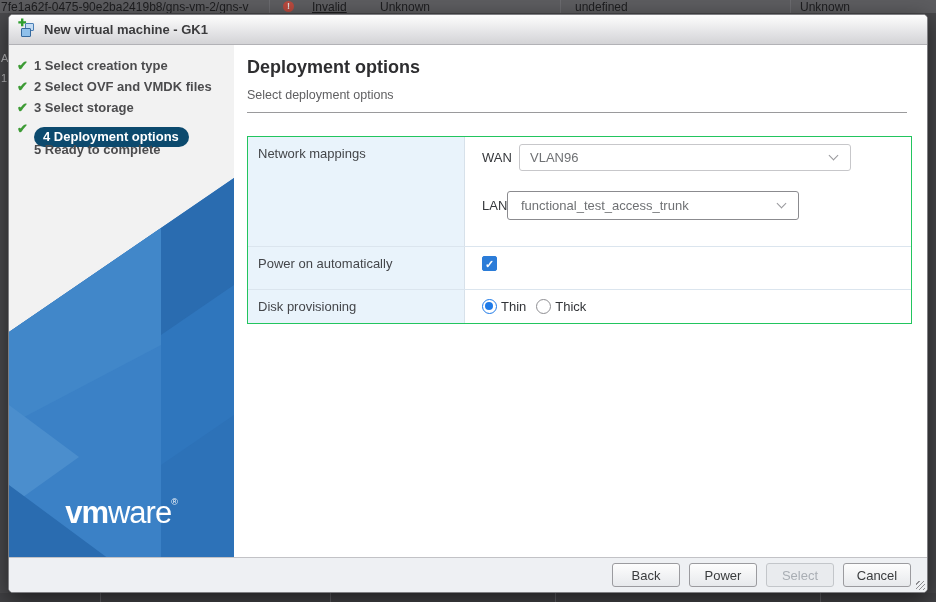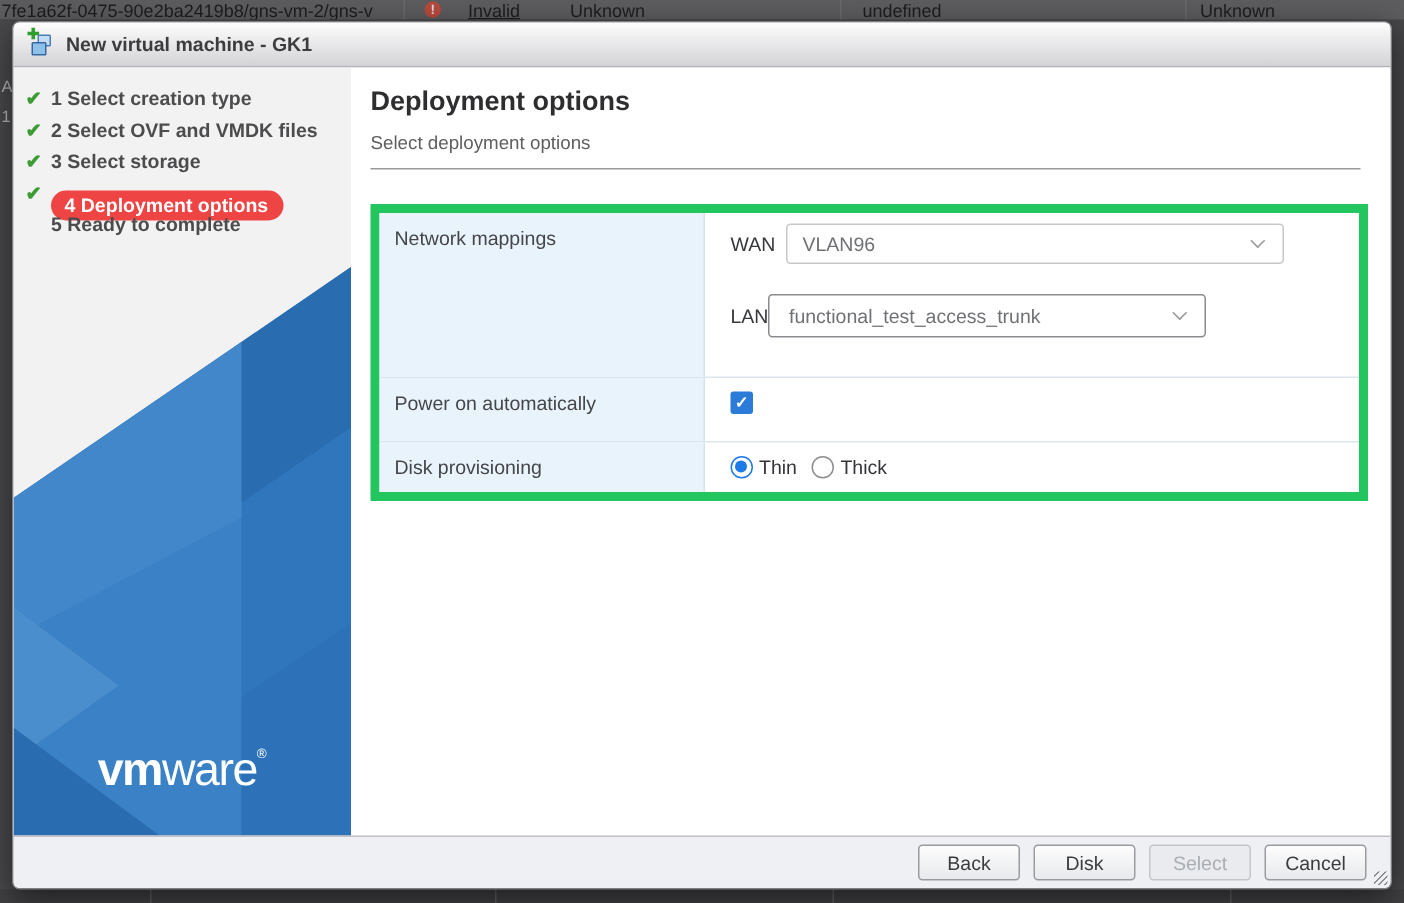--- a/index.html
+++ b/index.html
@@ -30,33 +30,33 @@
   .vm-ico .sq2 { position:absolute; left:2px; top:6px; width:10px; height:9px; background:#8fc0ea; border:1px solid #35699e; border-radius:1px; }
   .vm-ico .plus { position:absolute; left:-1px; top:-5px; color:#2f9e2f; font-size:10px; font-weight:bold; }
 
   
   .sidebar { position:absolute; left:0; top:30px; width:225px; height:514px; background:#f2f2f2; overflow:hidden; }
   .facets { position:absolute; left:0; top:0; width:225px; height:514px; }
   .steps { position:relative; padding:10px 0 0 8px; }
   .step { display:flex; align-items:center; height:21px; cursor:default; }
   .step .chk { width:17px; font-size:13px; font-weight:bold; color:#3d9b35; flex:0 0 17px; }
   .step .lbl { font-size:13px; font-weight:bold; color:#4c4c4e; white-space:nowrap; }
-  .step.current .lbl { background:#ef4444; color:#fff; border-radius:10px; padding:2px 10px 3px 9px;margin-top:16px; }
+  .step.current .lbl { background:#0c4a6e; color:#fff; border-radius:10px; padding:2px 10px 3px 9px;margin-top:16px; }
   .brand { position:absolute; left:0; bottom:28px; width:225px; text-align:center; color:#fff;
            font-size:31px; letter-spacing:-1px; }
   .brand .b { font-weight:bold; }
   .brand .reg { font-size:9px; vertical-align:18px; letter-spacing:0; }
 
   
   .content { position:absolute; left:225px; top:30px; right:0; bottom:35px; background:#fff; padding:6px 20px 0 13px; }
   .c-title { font-size:18px; font-weight:bold; color:#2e2e30; margin-top:6px; }
   .c-sub { font-size:12.5px; color:#5f5f61; margin-top:10px; }
   .c-rule { border:none; border-top:1px solid #9a9a9c; margin-top:10px; }
 
-  .ftable { margin-top:23px; border:6px solid #22c55e; width:665px; }
+  .ftable { margin-top:23px; border:1px solid #22c55e; width:665px; }
   .frow { display:flex; border-bottom:1px solid #dbe5ee; }
   .frow:last-child { border-bottom:none; }
   .fl { width:217px; flex:0 0 217px; background:#e9f3fb; border-right:1px solid #d7e1ea;
         font-size:13px; color:#44464a; padding:9px 10px; }
   .fv { flex:1; padding:7px 0 6px 17px; }
 
   .fieldrow { display:flex; align-items:center; margin-bottom:20px; }
   .fieldrow .io-lbl { width:37px; font-size:13px; color:#36383c; flex:0 0 37px; }
   .sel { position:relative; height:27px; width:332px; background:#fff; border:1px solid #c7c7ca; border-radius:3px;
          font-size:13px; color:#6f7174; line-height:25px; padding-left:10px; cursor:pointer; }
@@ -201,19 +201,19 @@
             <span class="radio-lab">Thick</span>
           </div>
         </div>
       </div>
 
     </div>
   </div>
 
   <div class="footer">
     <button class="btn">Back</button>
-    <button class="btn">Disk</button>
+    <button class="btn">Power</button>
     <button class="btn disabled">Select</button>
     <button class="btn">Cancel</button>
     <span class="resize-grip"></span>
   </div>
 
 </div>
 
 </body></html>

